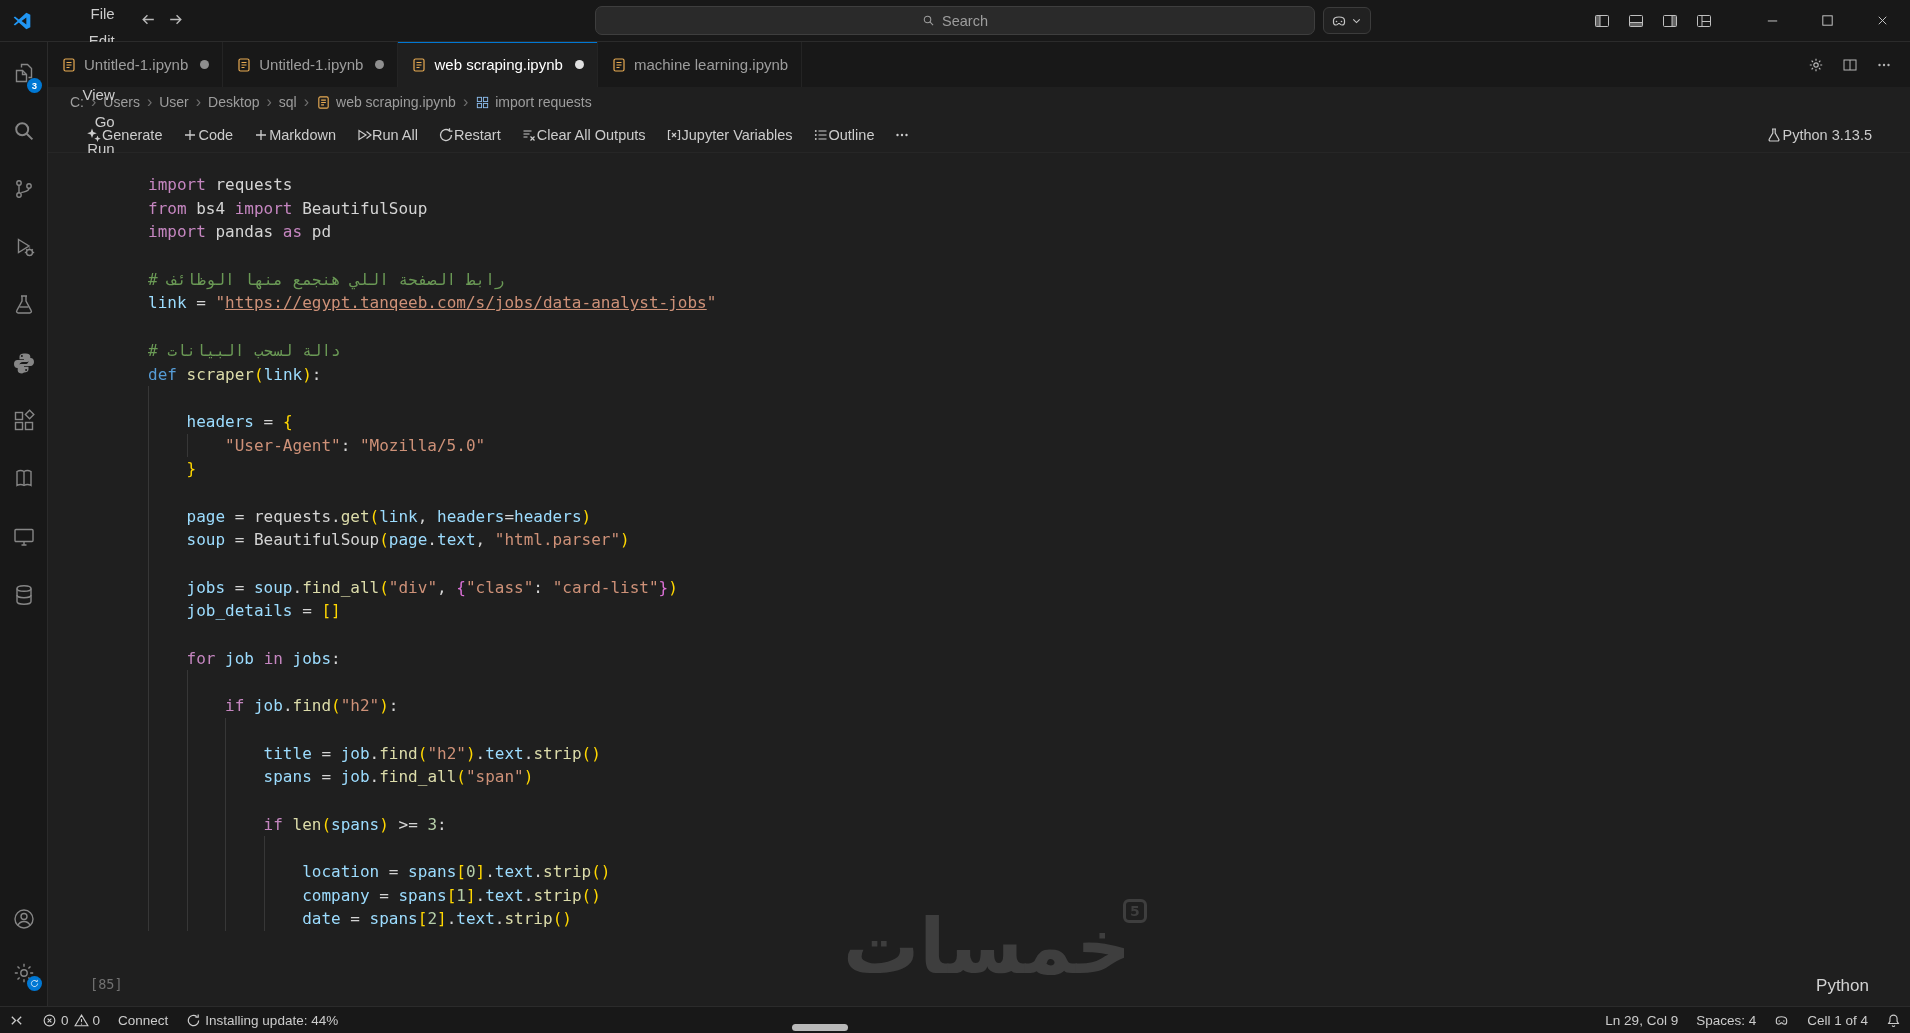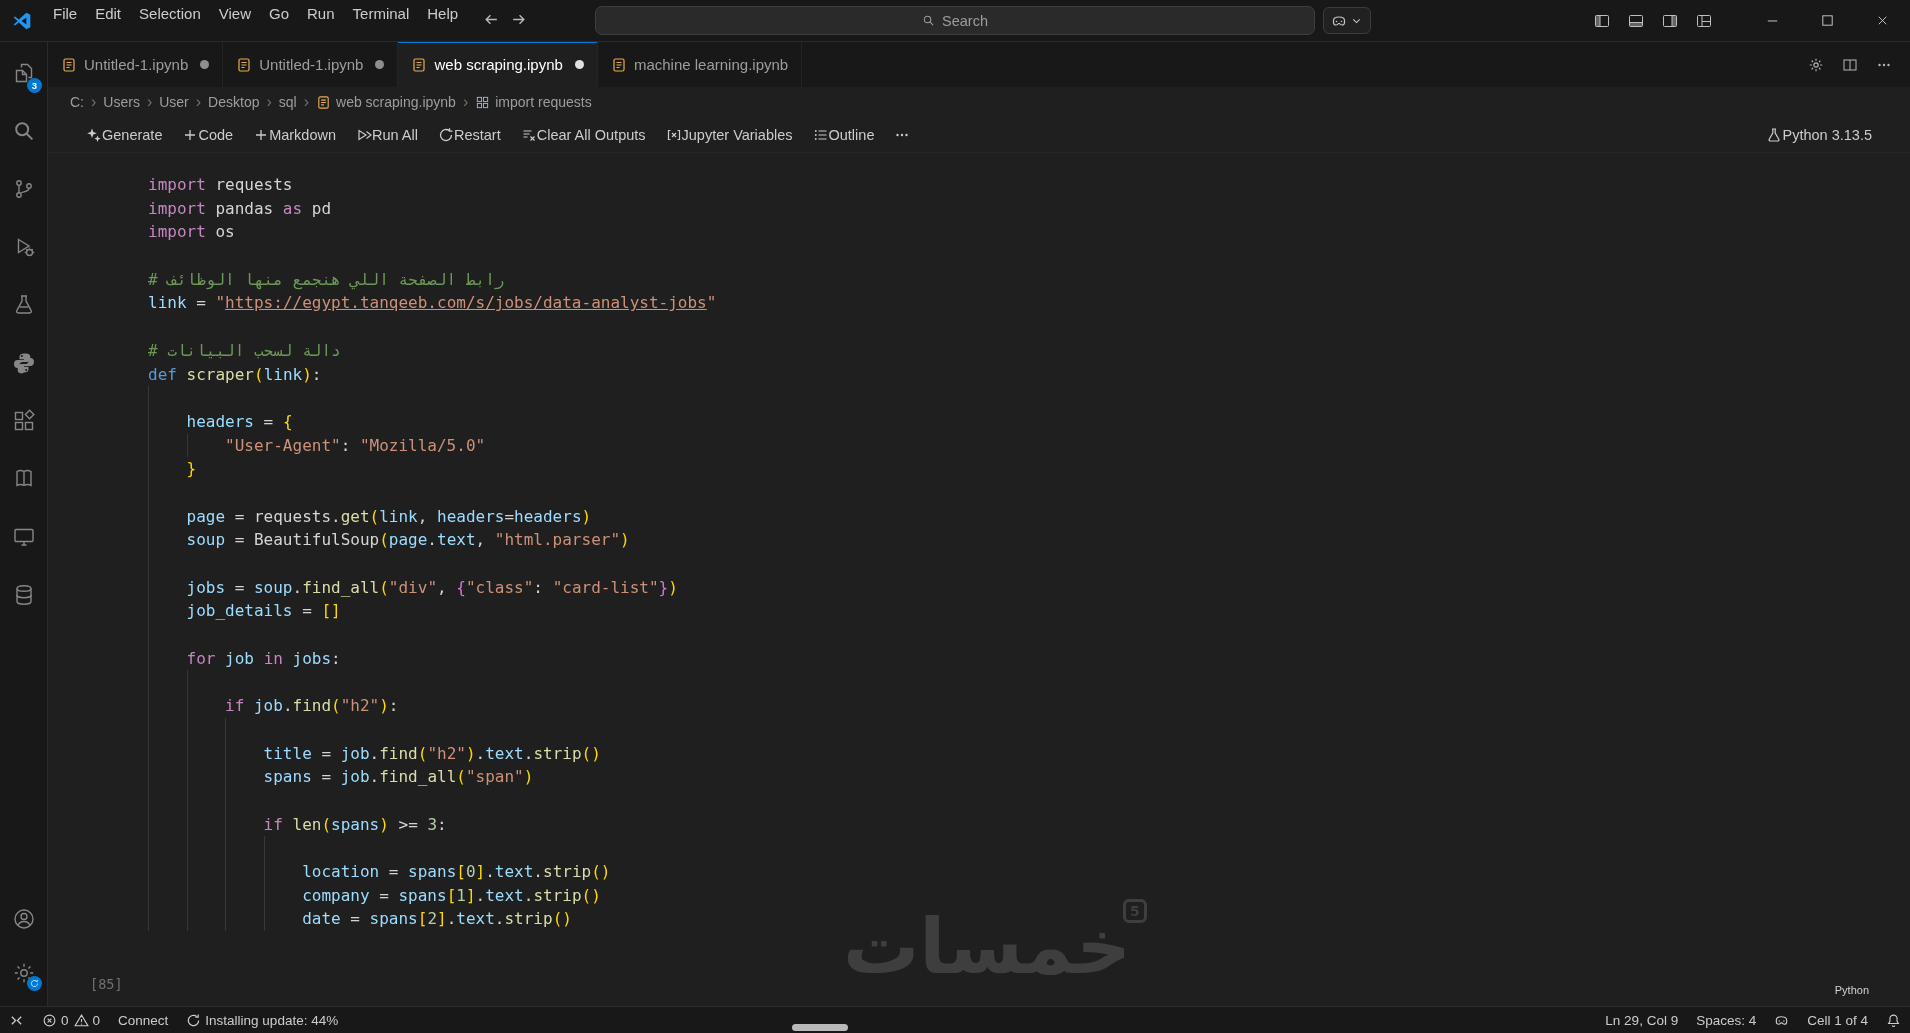--- a/index.html
+++ b/index.html
@@ -10,21 +10,21 @@
   .icon { width:16px; height:16px; display:inline-flex; align-items:center; justify-content:center; flex:none; }
   .icon svg { width:100%; height:100%; display:block; }
   .icon-sm { width:13px; height:13px; }
   .icon-lg { width:24px; height:24px; }
 
   
   .titlebar { height:42px; background:#181818; display:flex; align-items:center;
     border-bottom:1px solid #2b2b2b; position:relative; flex:none; font-size:15px; }
   .logo { width:44px; display:flex; justify-content:center; }
   .logo .icon { width:20px; height:20px; }
-  .menubar { display:flex; height:100%; align-items:flex-start; }
+  .menubar { display:flex; height:100%; align-items:flex-end;flex-direction:column; }
   .menu-item { padding:5px 9px; border-radius:5px; color:#cccccc; cursor:default; }
   .nav-arrows { display:flex; gap:10px; margin-left:16px; color:#b9b9b9; }
   .nav-arrow .icon { width:17px; height:17px; }
   .search-box { position:absolute; left:50%; transform:translateX(-50%); top:6px;
     width:720px; height:29px; background:#2a2a2a; border:1px solid #3e3e3e; border-radius:7px;
     display:flex; align-items:center; justify-content:center; gap:7px; color:#9d9d9d; font-size:14.5px; }
   .titlebar-right { margin-left:auto; display:flex; align-items:center; }
   .copilot-btn { display:flex; align-items:center; gap:3px; border:1px solid #3c3c3c; background:#212121;
     border-radius:6px; height:27px; padding:0 7px; margin-right:216px; color:#c5c5c5; }
   .layout-group { display:flex; gap:4px; margin-right:26px; color:#bfbfbf; }
@@ -90,21 +90,21 @@
   .tk-var { color:#9CDCFE; }
   .tk-str { color:#CE9178; }
   .tk-num { color:#B5CEA8; }
   .tk-com { color:#6A9955; }
   .tk-txt { color:#D4D4D4; }
   .tk-b1  { color:#FFD700; }
   .tk-b2  { color:#DA70D6; }
   .tk-url { color:#CE9178; text-decoration:underline; }
   .exec-count { position:absolute; left:22px; bottom:14px; color:#717171;
     font-family:"DejaVu Sans Mono",monospace; font-size:13.5px;margin-left:20px; }
-  .lang-indicator { position:absolute; right:41px; bottom:10px; color:#d2d2d2; font-size:11px; cursor:pointer;margin-left:36px; }
+  .lang-indicator { position:absolute; right:41px; bottom:10px; color:#d2d2d2; font-size:17px; cursor:pointer;margin-left:36px; }
 
   .watermark { position:absolute; left:795px; top:756px; color:var(--watermark,#3e3e3e);
     font-family:"DejaVu Sans", sans-serif; font-weight:bold; font-size:76px; line-height:1; user-select:none; }
   .wm-badge { position:absolute; top:-10px; right:-16px; width:24px; height:24px;
     border:3.5px solid var(--watermark,#3e3e3e); border-radius:6px; font-size:14px;
     display:flex; align-items:center; justify-content:center; color:var(--watermark,#3e3e3e); }
 
   
   .statusbar { height:27px; background:#181818; border-top:1px solid #2b2b2b; display:flex;
     align-items:stretch; font-size:13.5px; color:#cccccc; flex:none; position:relative; }
@@ -551,22 +551,22 @@
                 <path d="M6 2h4M6.8 2v4L3.2 12.2A1.2 1.2 0 0 0 4.3 14h7.4a1.2 1.2 0 0 0 1.1-1.8L9.2 6V2"></path>
               </svg>
             </span>
           <span>Python 3.13.5</span>
         </div>
       </div>
 
       <div class="editor">
         <div class="code-area">
             <div class="code-line"><span class="tk-kw">import</span><span class="tk-txt"> requests</span></div>
+            <div class="code-line"><span class="tk-kw">from</span><span class="tk-txt"> bs4 </span><span class="tk-kw">import</span><span class="tk-txt"> BeautifulSoup</span></div>
             <div class="code-line"><span class="tk-kw">import</span><span class="tk-txt"> pandas </span><span class="tk-kw">as</span><span class="tk-txt"> pd</span></div>
-            <div class="code-line"><span class="tk-kw">import</span><span class="tk-txt"> os</span></div>
             <div class="code-line"></div>
             <div class="code-line"><span class="tk-com"># رابط الصفحة اللي هنجمع منها الوظائف</span></div>
             <div class="code-line"><span class="tk-var">link</span><span class="tk-txt"> = </span><span class="tk-str">"</span><span class="tk-url">https://egypt.tanqeeb.com/s/jobs/data-analyst-jobs</span><span class="tk-str">"</span></div>
             <div class="code-line"></div>
             <div class="code-line"><span class="tk-com"># دالة لسحب البيانات</span></div>
             <div class="code-line"><span class="tk-def">def</span><span class="tk-txt"> </span><span class="tk-fn">scraper</span><span class="tk-b1">(</span><span class="tk-var">link</span><span class="tk-b1">)</span><span class="tk-txt">:</span></div>
             <div class="code-line"><span class="iguide"></span></div>
             <div class="code-line"><span class="iguide"></span><span class="tk-var">headers</span><span class="tk-txt"> = </span><span class="tk-b1">{</span></div>
             <div class="code-line"><span class="iguide"></span><span class="iguide"></span><span class="tk-str">"User-Agent"</span><span class="tk-txt">: </span><span class="tk-str">"Mozilla/5.0"</span></div>
             <div class="code-line"><span class="iguide"></span><span class="tk-b1">}</span></div>

